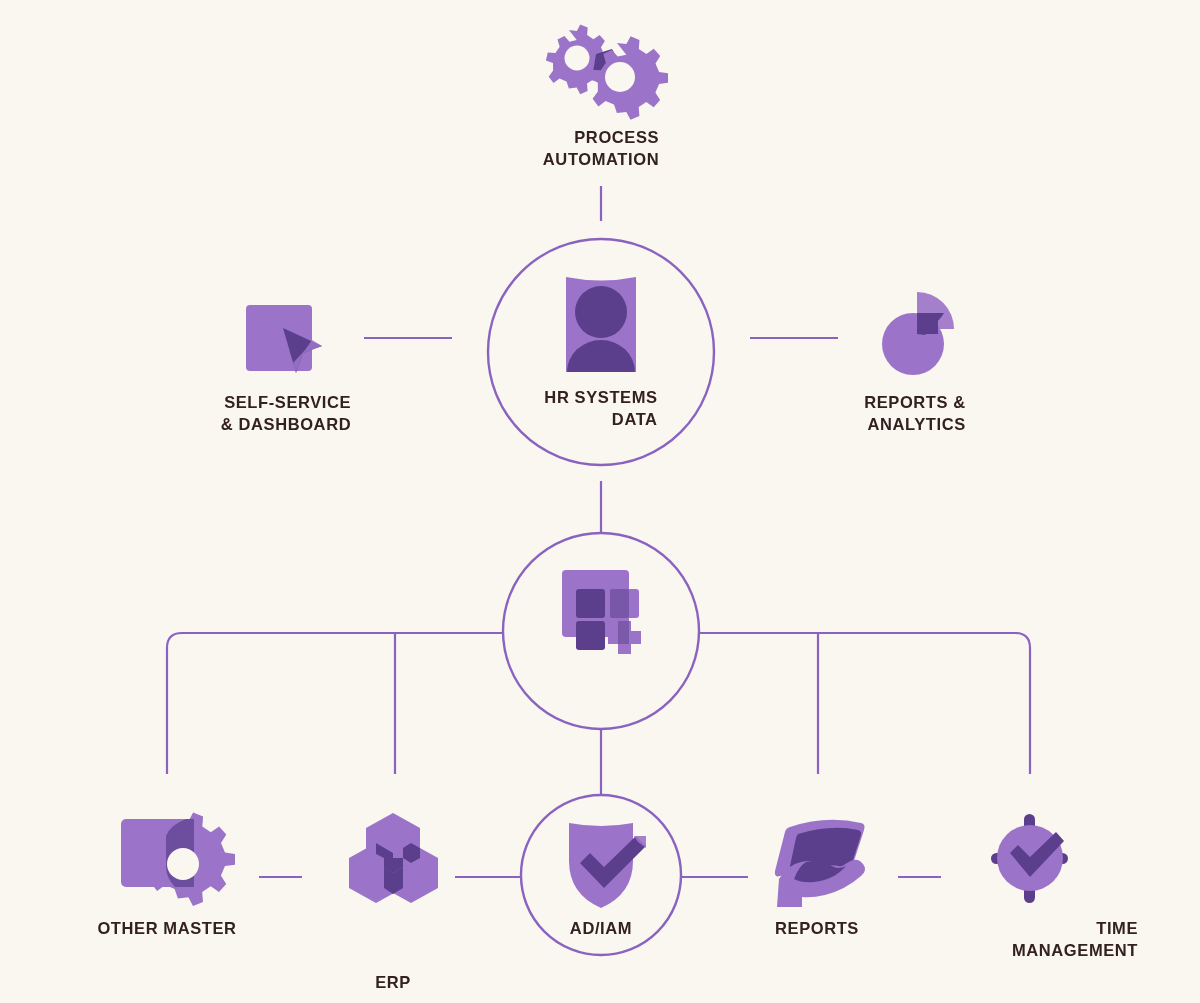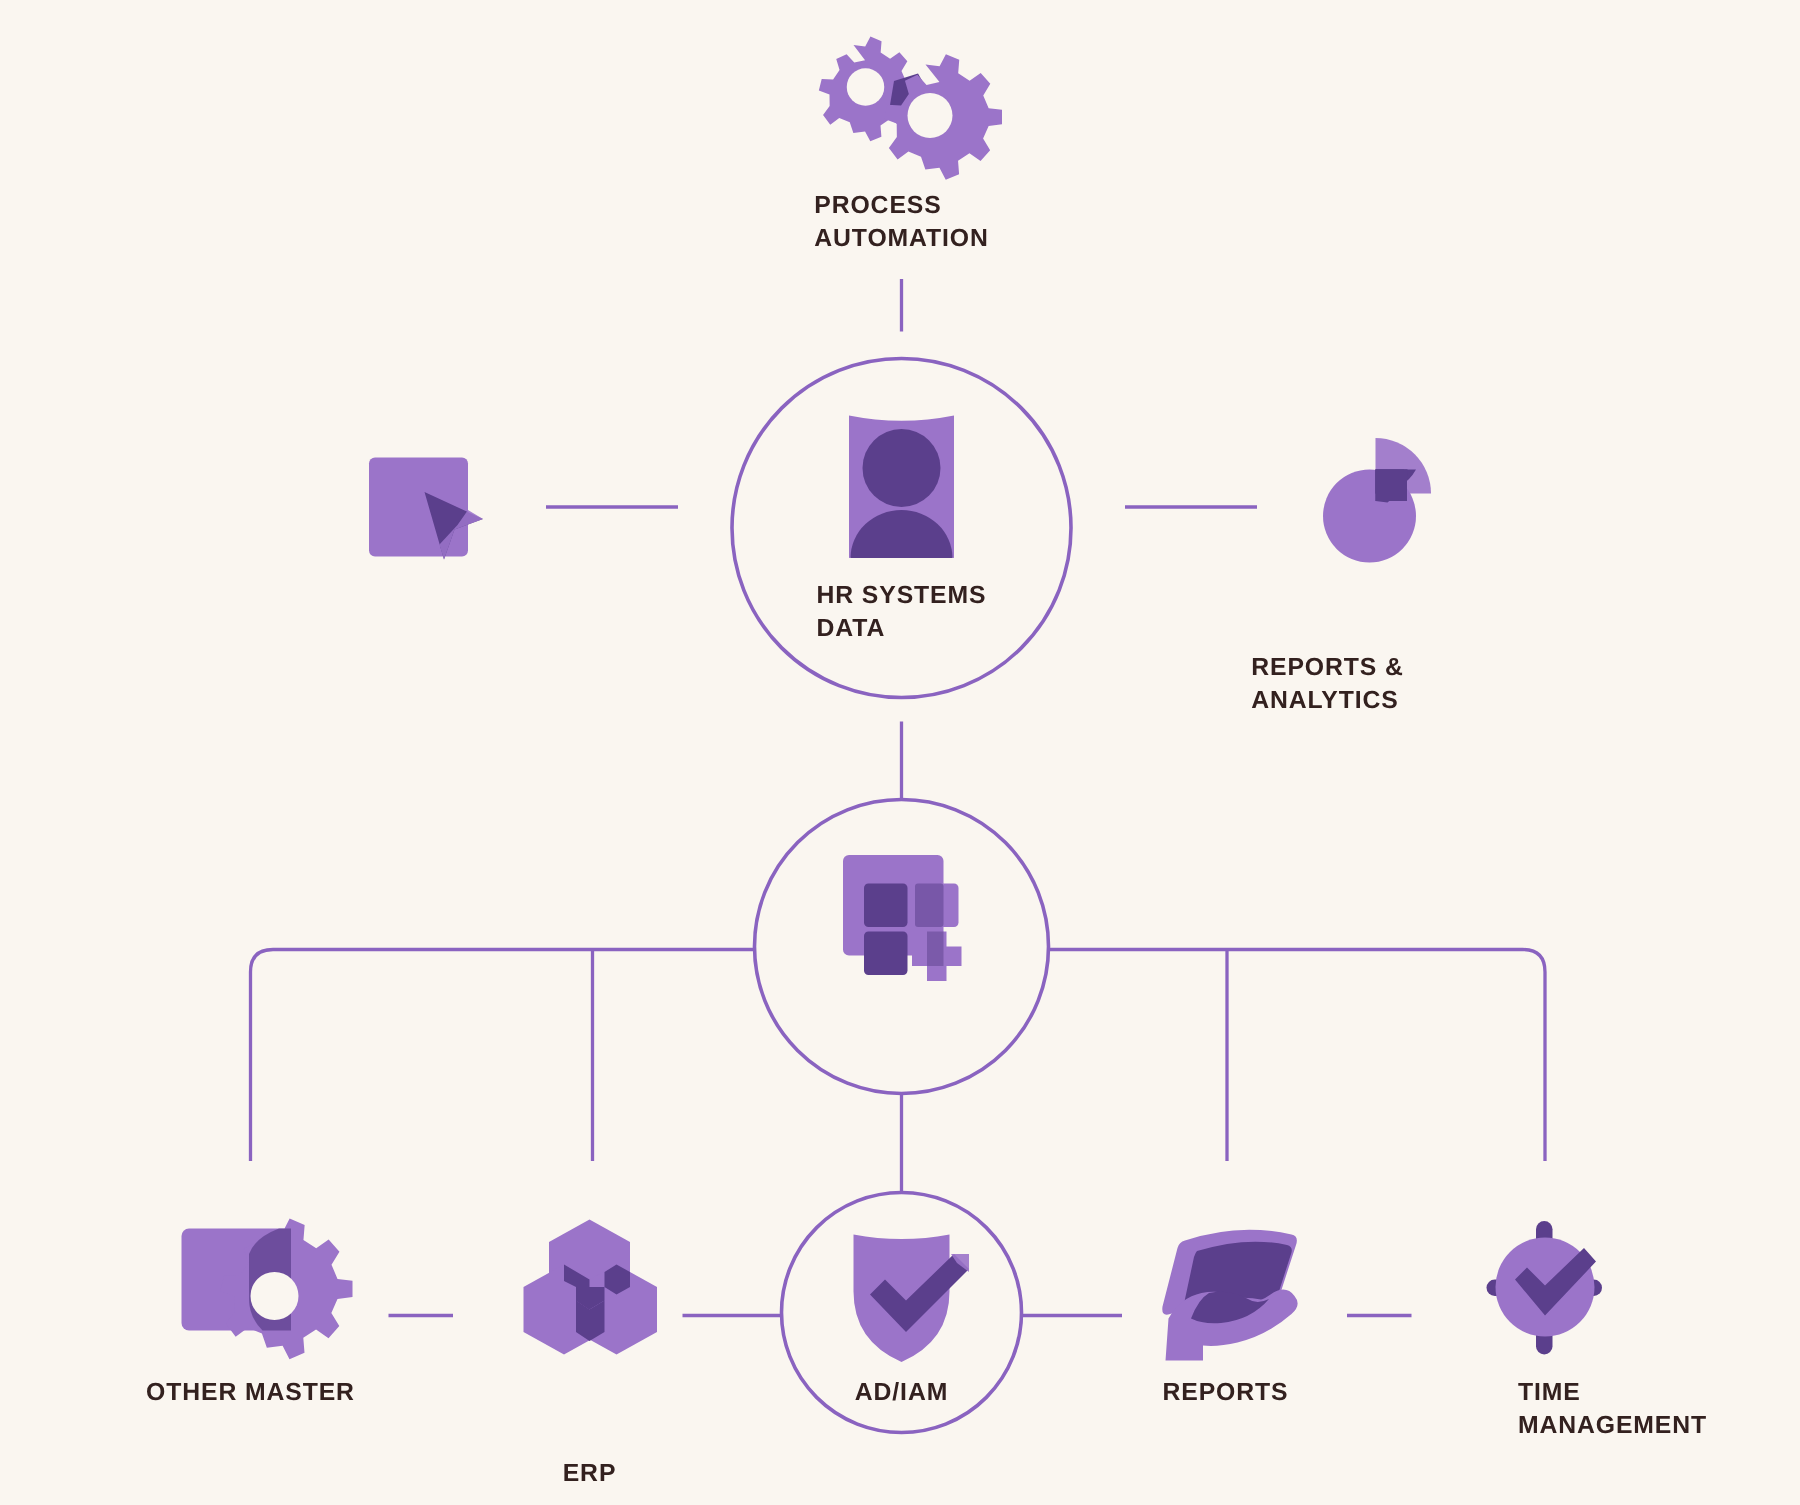--- a/index.html
+++ b/index.html
@@ -22,21 +22,21 @@
   svg.canvas {
     position: absolute;
     top: 0;
     left: 0;
     width: 1200px;
     height: 1003px;
     display: block;
   }
   .node-label {
     position: absolute;
-    text-align: left;
+    text-align: right;
     font-family: "Liberation Sans", sans-serif;
     font-size: 16.5px;
     font-weight: 700;
     letter-spacing: 0.6px;
     line-height: 22px;
     color: #33211f;
     white-space: pre-line;
     transform: translateX(-50%);
     user-select: none;
   }
@@ -184,25 +184,27 @@
       <circle cx="1030" cy="858" r="33" fill="#9b74c9"></circle>
 
       <path d="M1010 853 l8 -8 12 12 26 -25 8 9 -34 36 Z" fill="#5b3f8c"></path>
     </g>
 
   </svg>
 
   <div class="node-label" style="left:601px; top:126px;">PROCESS
 AUTOMATION</div>
 
+  <div class="node-label" style="left:286px; top:391px;">SELF-SERVICE
+&amp; DASHBOARD</div>
 
   <div class="node-label" style="left:601px; top:386px;">HR SYSTEMS
 DATA</div>
 
-  <div class="node-label" style="left:885px; top:391px;margin-top:43px;">REPORTS &amp;
+  <div class="node-label" style="left:915px; top:391px;">REPORTS &amp;
 ANALYTICS</div>
 
 
   <div class="node-label" style="left:167px; top:917px;">OTHER MASTER</div>
 
   <div class="node-label" style="left:393px; top:971px;">ERP</div>
 
   <div class="node-label" style="left:601px; top:917px;">AD/IAM</div>
 
   <div class="node-label" style="left:817px; top:917px;">REPORTS</div>

